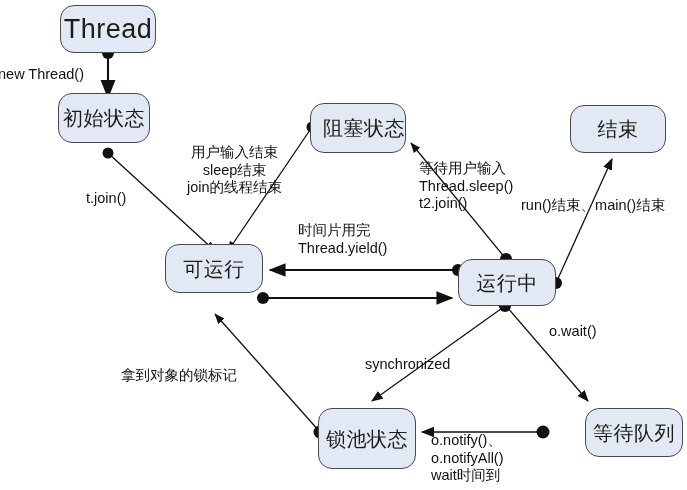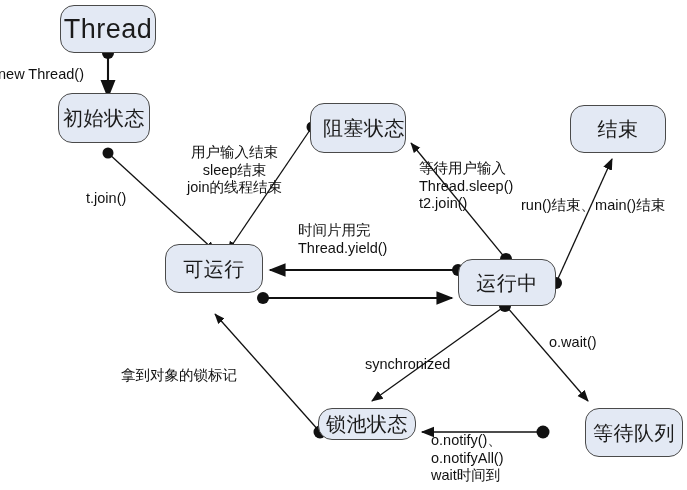--- a/index.html
+++ b/index.html
@@ -140,21 +140,21 @@
   </div>
 
   <div class="node" style="left:165px; top:244px; width:98px; height:49px;">
     <span>可运行</span>
   </div>
 
   <div class="node" style="left:458px; top:259px; width:98px; height:47px;">
     <span>运行中</span>
   </div>
 
-  <div class="node" style="left:318px; top:408px; width:98px; height:32px;">
+  <div class="node" style="left:318px; top:408px; width:98px; height:61px;">
     <span>锁池状态</span>
   </div>
 
   <div class="node" style="left:543px; top:408px; width:98px; height:49px;margin-left:42px;">
     <span>等待队列</span>
   </div>
 
   <div class="edge-label" style="left:-2px; top:66px;">new Thread()</div>
 
   <div class="edge-label" style="left:86px; top:190px;">t.join()</div>
@@ -168,21 +168,21 @@
 t2.join()</div>
 
   <div class="edge-label" style="left:298px; top:222px;">时间片用完
 Thread.yield()</div>
 
 
   <div class="edge-label" style="left:365px; top:356px;">synchronized</div>
 
   <div class="edge-label" style="left:521px; top:197px;">run()结束、main()结束</div>
 
-  <div class="edge-label" style="left:549px; top:334px;">o.wait()</div>
+  <div class="edge-label" style="left:549px; top:323px;">o.wait()</div>
 
   <div class="edge-label" style="left:431px; top:432px;">o.notify()、
 o.notifyAll()
 wait时间到</div>
 
   <div class="edge-label" style="left:121px; top:367px;text-align:right;">拿到对象的锁标记</div>
 
 </div>
 
 </body></html>

